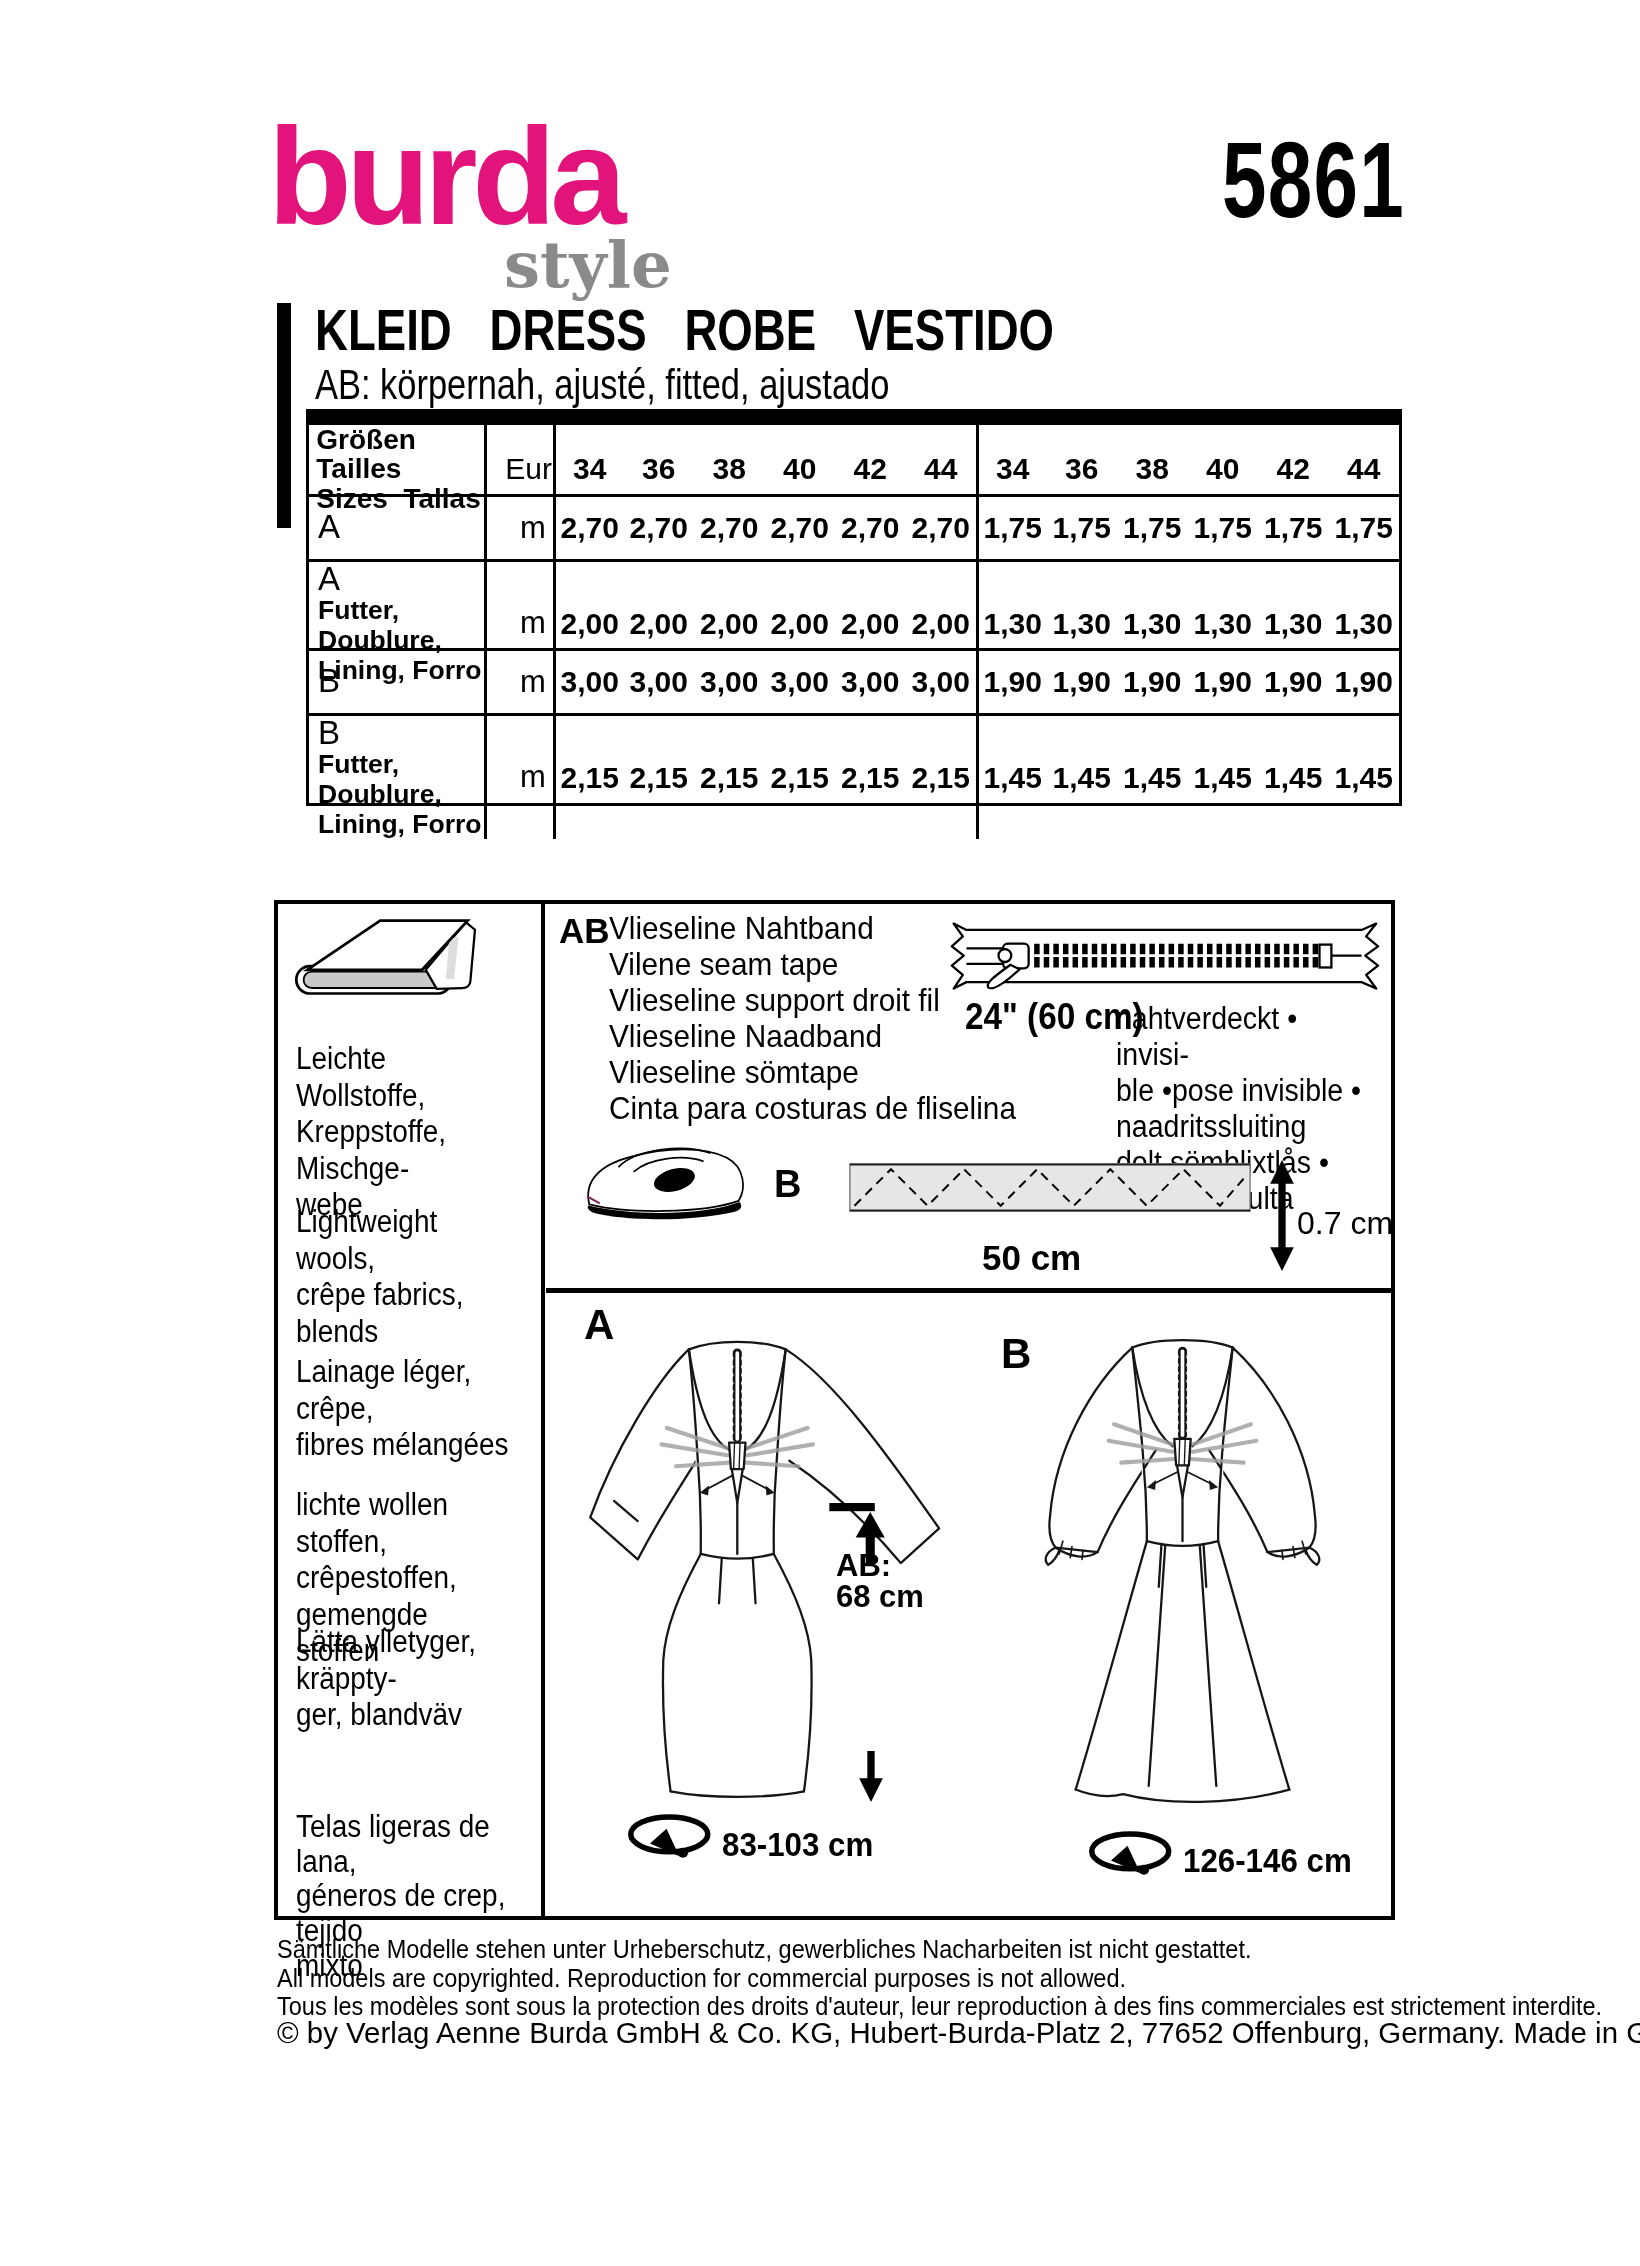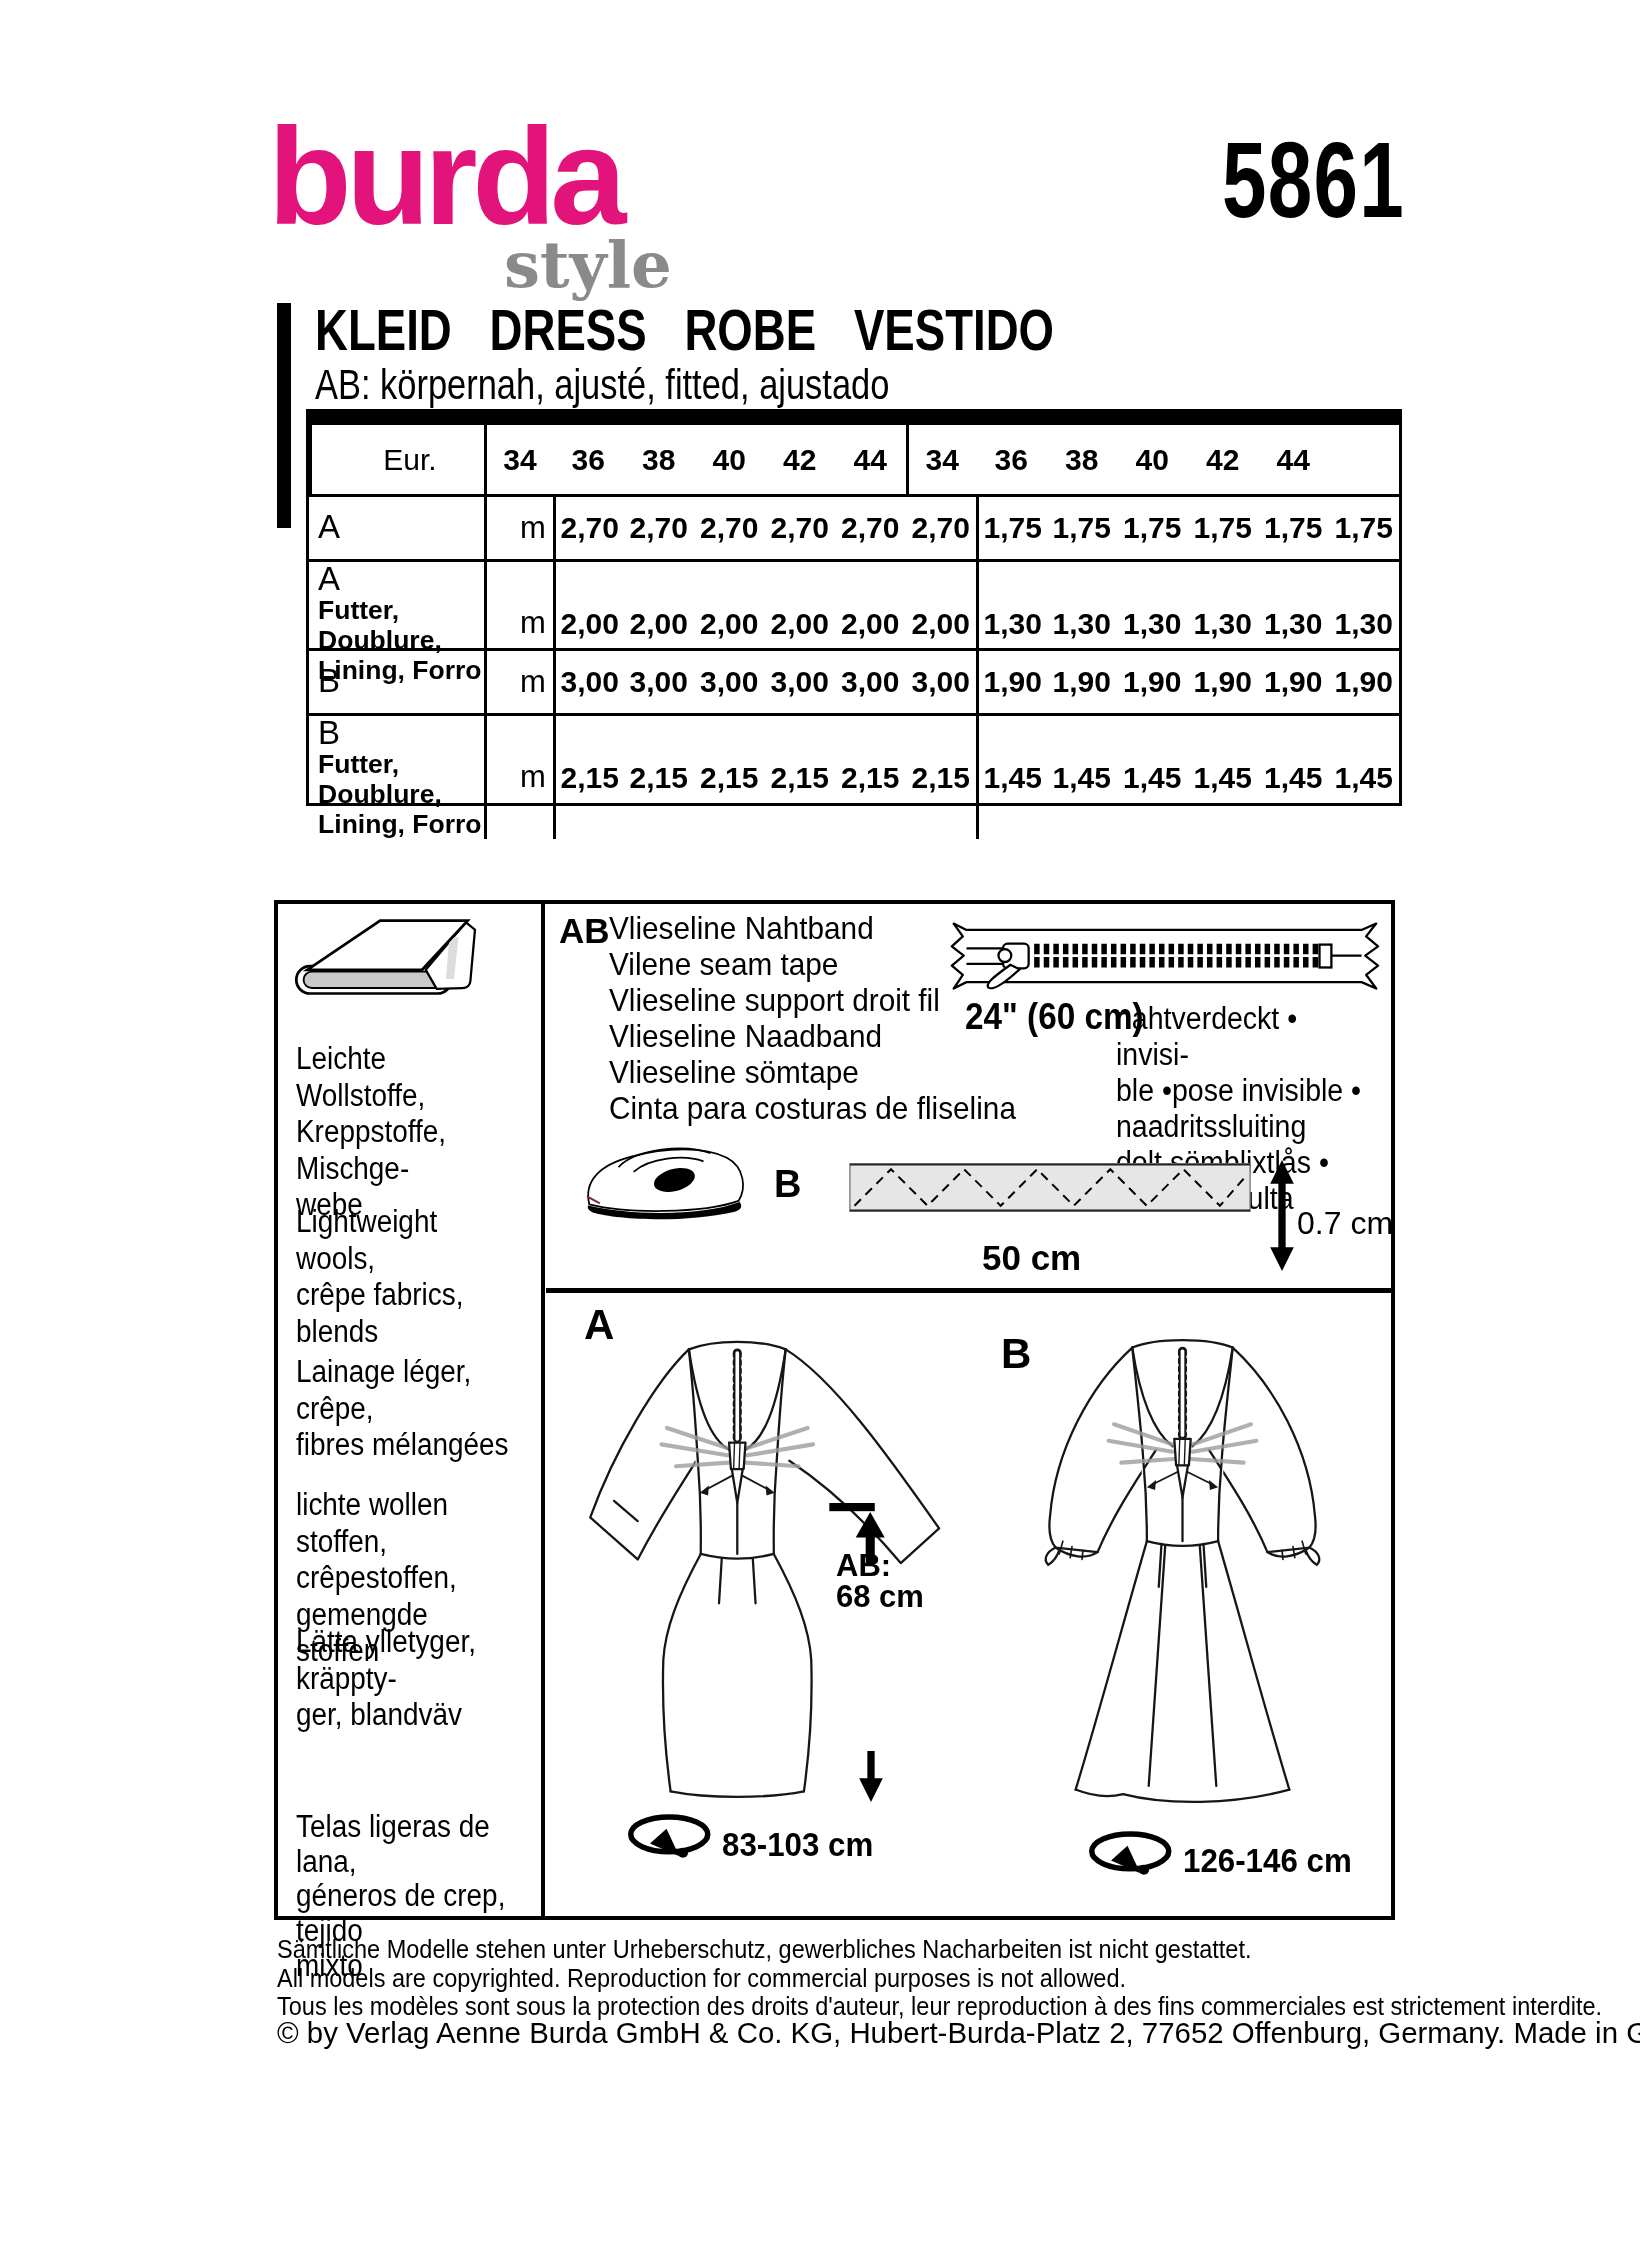--- a/index.html
+++ b/index.html
@@ -76,20 +76,21 @@
   <div class="abs" id="logo-style">style</div>
   <div class="abs" id="pattern-number">5861</div>
 
   <div class="abs" id="title-bar"></div>
   <div class="abs" id="main-title">KLEID DRESS ROBE VESTIDO</div>
   <div class="abs" id="sub-title">AB: körpernah, ajusté, fitted, ajustado</div>
 
   <div class="abs" id="yardage">
     <div class="t-topbar"></div>
     <div class="trow" style="height:69px">
+      <div class="c hleft"><span>Größen  Tailles</span><br><span>Sizes  Tallas</span></div>
       <div class="c eurc bL">Eur.</div>
       <div class="c bL">34</div>
       <div class="c">36</div>
       <div class="c">38</div>
       <div class="c">40</div>
       <div class="c">42</div>
       <div class="c">44</div>
       <div class="c bL">34</div>
       <div class="c">36</div>
       <div class="c">38</div>

